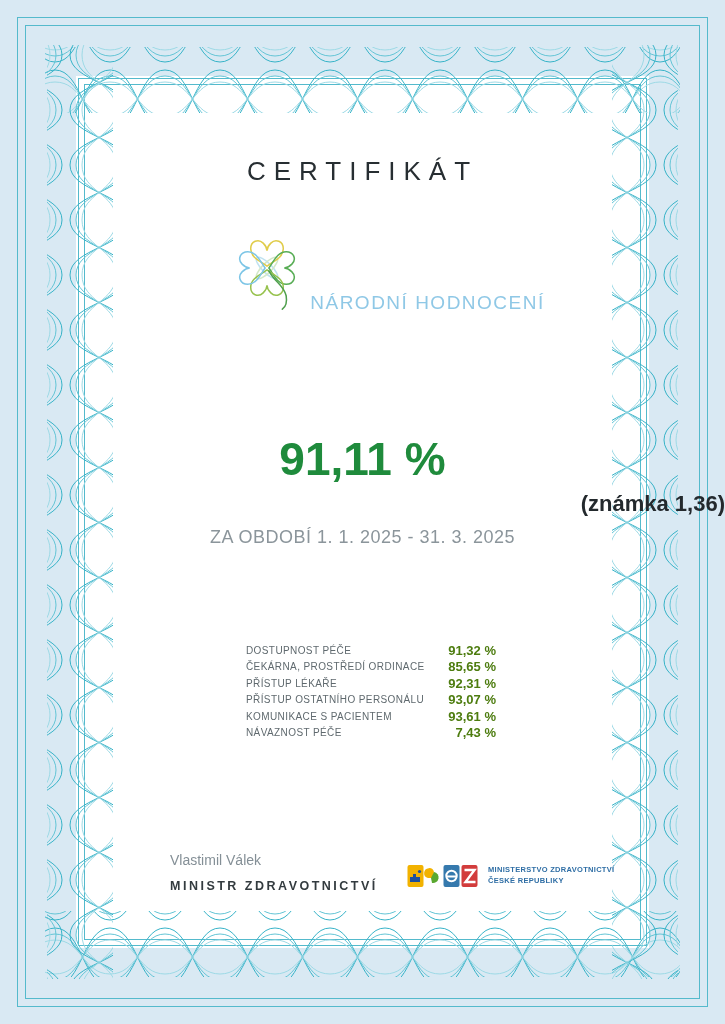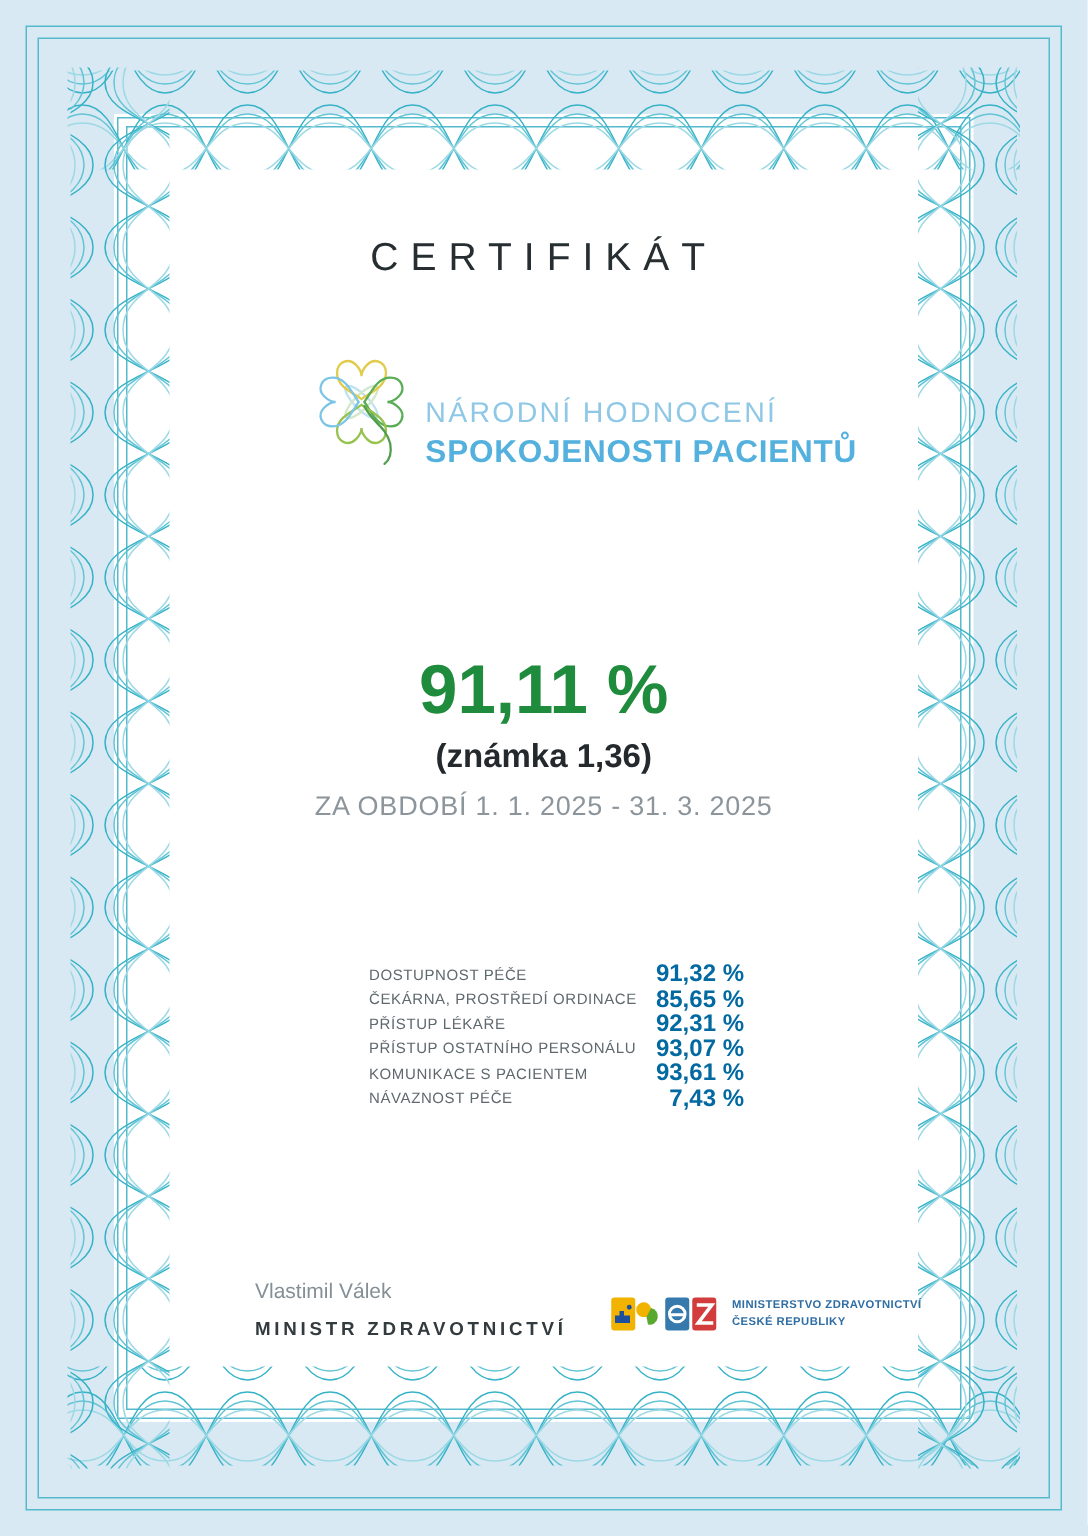--- a/index.html
+++ b/index.html
@@ -22,26 +22,26 @@
   }
   .logo{
     position:absolute;left:0;right:0;top:222px;display:flex;
     justify-content:center;align-items:flex-end;gap:0;padding-left:44px;
   }
   .logo-text{text-align:left;}
   .logo-line1{font-size:19px;letter-spacing:1.5px;color:#8fc8e6;font-weight:400;}
   .logo-line2{font-size:21px;letter-spacing:0.5px;color:#54b1de;font-weight:700;margin-top:3px;}
   .hospital{top:386px;font-size:33px;font-weight:700;color:#1f272b;letter-spacing:0.5px;}
   .percent{top:432px;font-size:46px;font-weight:700;color:#1f8b3c;}
-  .grade{top:491px;font-size:22px;font-weight:700;color:#23292d;}
+  .grade{top:491px;font-size:22px;font-weight:700;color:#23292d;text-align:right;}
   .period{top:527px;font-size:18px;color:#8b959b;letter-spacing:0.5px;}
   .metrics{position:absolute;left:246px;top:642px;width:250px;}
   .metric-row{display:flex;justify-content:space-between;align-items:center;height:16.5px;}
   .mlabel{font-size:10px;color:#5f696e;letter-spacing:0.4px;font-weight:500;}
-  .mvalue{font-size:16px;color:#0369a1;font-weight:700;}
+  .mvalue{font-size:13px;color:#4d7c0f;font-weight:700;}
   .signature{position:absolute;left:170px;top:852px;text-align:left;}
   .sig-name{font-size:14px;color:#848f96;}
   .sig-role{font-size:12.5px;font-weight:700;letter-spacing:2.5px;color:#333b3f;margin-top:11px;}
   .ministry{position:absolute;left:380px;top:864px;display:flex;align-items:center;gap:8px;padding-left:27px;}
   .ministry-text{color:#2f6ea5;font-size:7.5px;font-weight:700;letter-spacing:0.3px;line-height:1.45;text-align:left;}
 </style>
 </head>
 <body>
 
 <div class="page">
@@ -95,21 +95,20 @@
           <ellipse rx="15" ry="5" transform="rotate(-45)" stroke="#d3e8c9"></ellipse>
           <use href="#leaf" transform="translate(0,-2)" stroke="#e0cc4a"></use>
           <use href="#leaf" transform="rotate(90) translate(0,-2)" stroke="#58ad55"></use>
           <use href="#leaf" transform="rotate(180) translate(0,-2)" stroke="#97c24e"></use>
           <use href="#leaf" transform="rotate(270) translate(0,-2)" stroke="#7cc5e6"></use>
           <path d="M2,3 C8,15 17,17 20,29 C21,35 20,40 16,43" stroke="#4f9f4d"></path>
         </g>
       </svg>
       <div class="logo-text">
         <div class="logo-line1">NÁRODNÍ HODNOCENÍ</div>
-        <div class="logo-line2">SPOKOJENOSTI PACIENTŮ</div>
       </div>
     </div>
 
 
     <div class="centered percent">91,11 %</div>
 
     <div class="centered grade">(známka 1,36)</div>
 
     <div class="centered period">ZA OBDOBÍ 1. 1. 2025 - 31. 3. 2025</div>
 

